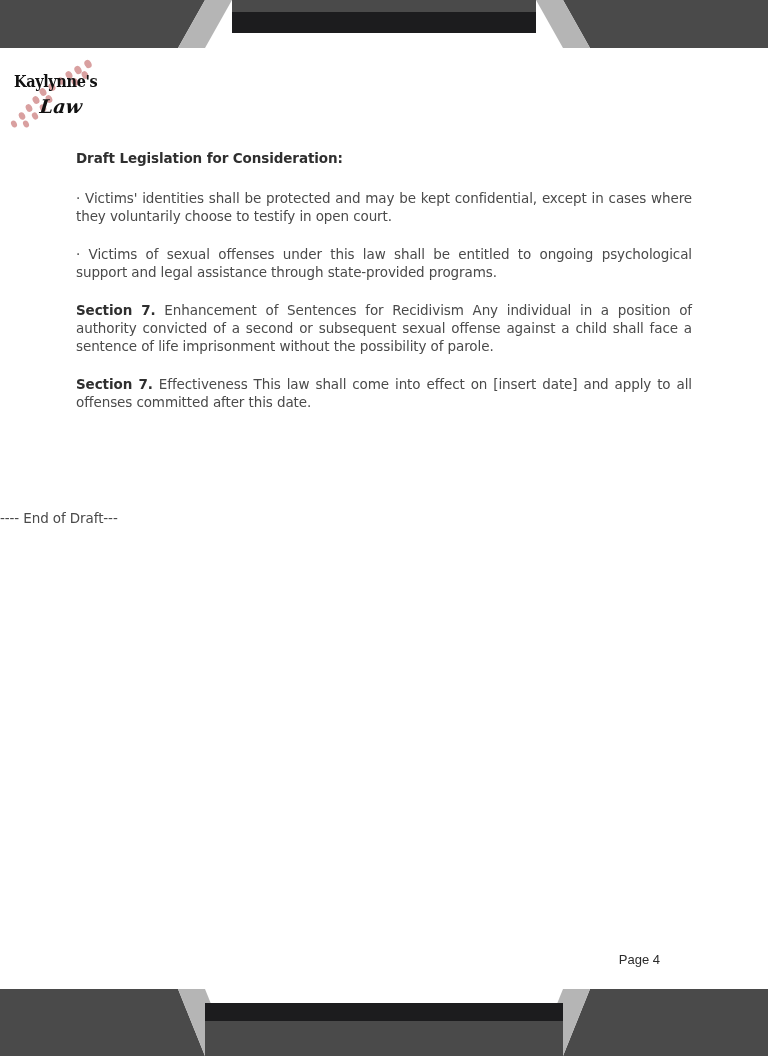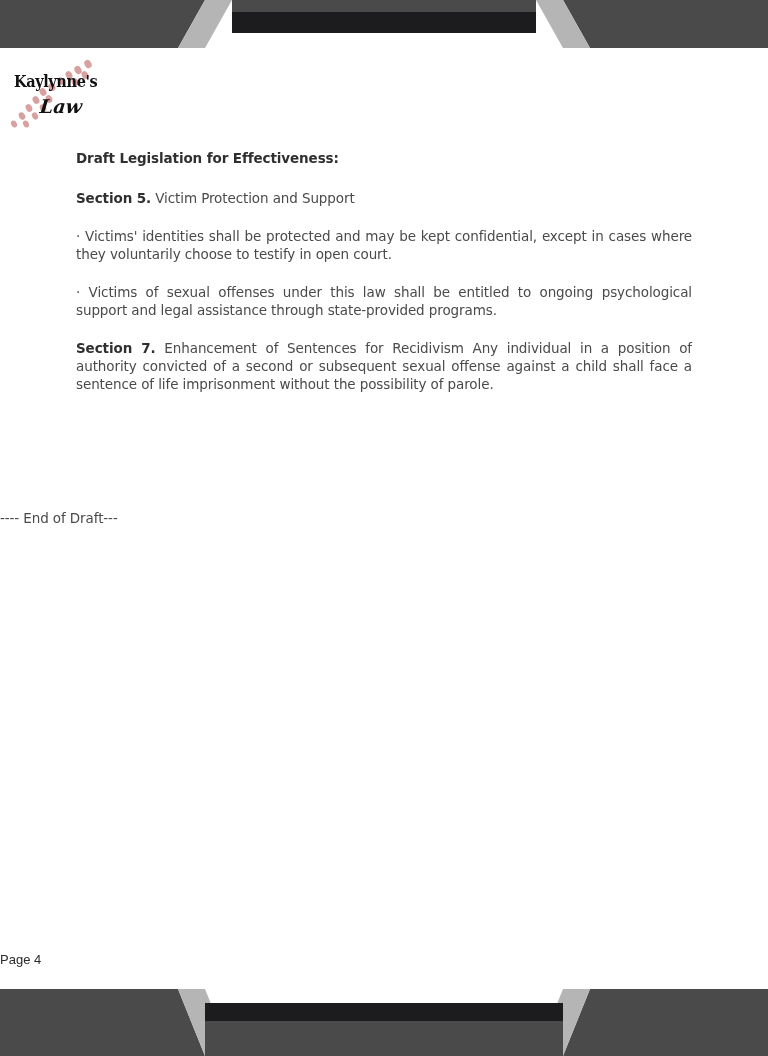--- a/index.html
+++ b/index.html
@@ -126,21 +126,21 @@
     font-size: 13.5px;
     color: #4a4a4a;
     letter-spacing: -0.1px;
   }
 
   .page-number {
     position: absolute;
     bottom: 81px;
     left: 0;
     width: 660px;
-    text-align: left;
+    text-align: right;
     padding-bottom: 8px;
     font-family: "Liberation Sans", sans-serif;
     font-size: 13px;
     color: #2b2b2b;
   }
 </style>
 </head>
 <body>
 
 <div class="page">
@@ -186,38 +186,38 @@
       </svg>
       <div class="logo-text">
         <div class="logo-name">Kaylynne's</div>
         <div class="logo-sub">Law</div>
       </div>
     </div>
   </div>
 
   <div class="content">
 
-    <div class="doc-heading">Draft Legislation for Effectiveness:</div>
-
-    <p class="para">
-      <span class="lead">Section 5.</span><span> Victim Protection and Support</span>
-    </p>
+    <div class="doc-heading">Draft Legislation for Consideration:</div>
+
 
     <p class="para justified">
       <span class="bullet">· </span><span>Victims' identities shall be protected and may be kept confidential, except in cases where they voluntarily choose to testify in open court.</span>
     </p>
 
     <p class="para justified">
       <span class="bullet">· </span><span>Victims of sexual offenses under this law shall be entitled to ongoing psychological support and legal assistance through state-provided programs.</span>
     </p>
 
     <p class="para justified">
       <span class="lead">Section 7.</span><span> Enhancement of Sentences for Recidivism Any individual in a position of authority convicted of a second or subsequent sexual offense against a child shall face a sentence of life imprisonment without the possibility of parole.</span>
     </p>
 
+    <p class="para justified">
+      <span class="lead">Section 7.</span><span> Effectiveness This law shall come into effect on [insert date] and apply to all offenses committed after this date.</span>
+    </p>
 
   </div>
 
   <div class="end-mark">---- End of Draft---</div>
 
   <div class="page-number">Page 4</div>
 
   <div class="banner banner-bottom">
     <svg viewBox="0 0 768 81" preserveAspectRatio="none" xmlns="http://www.w3.org/2000/svg">
 

